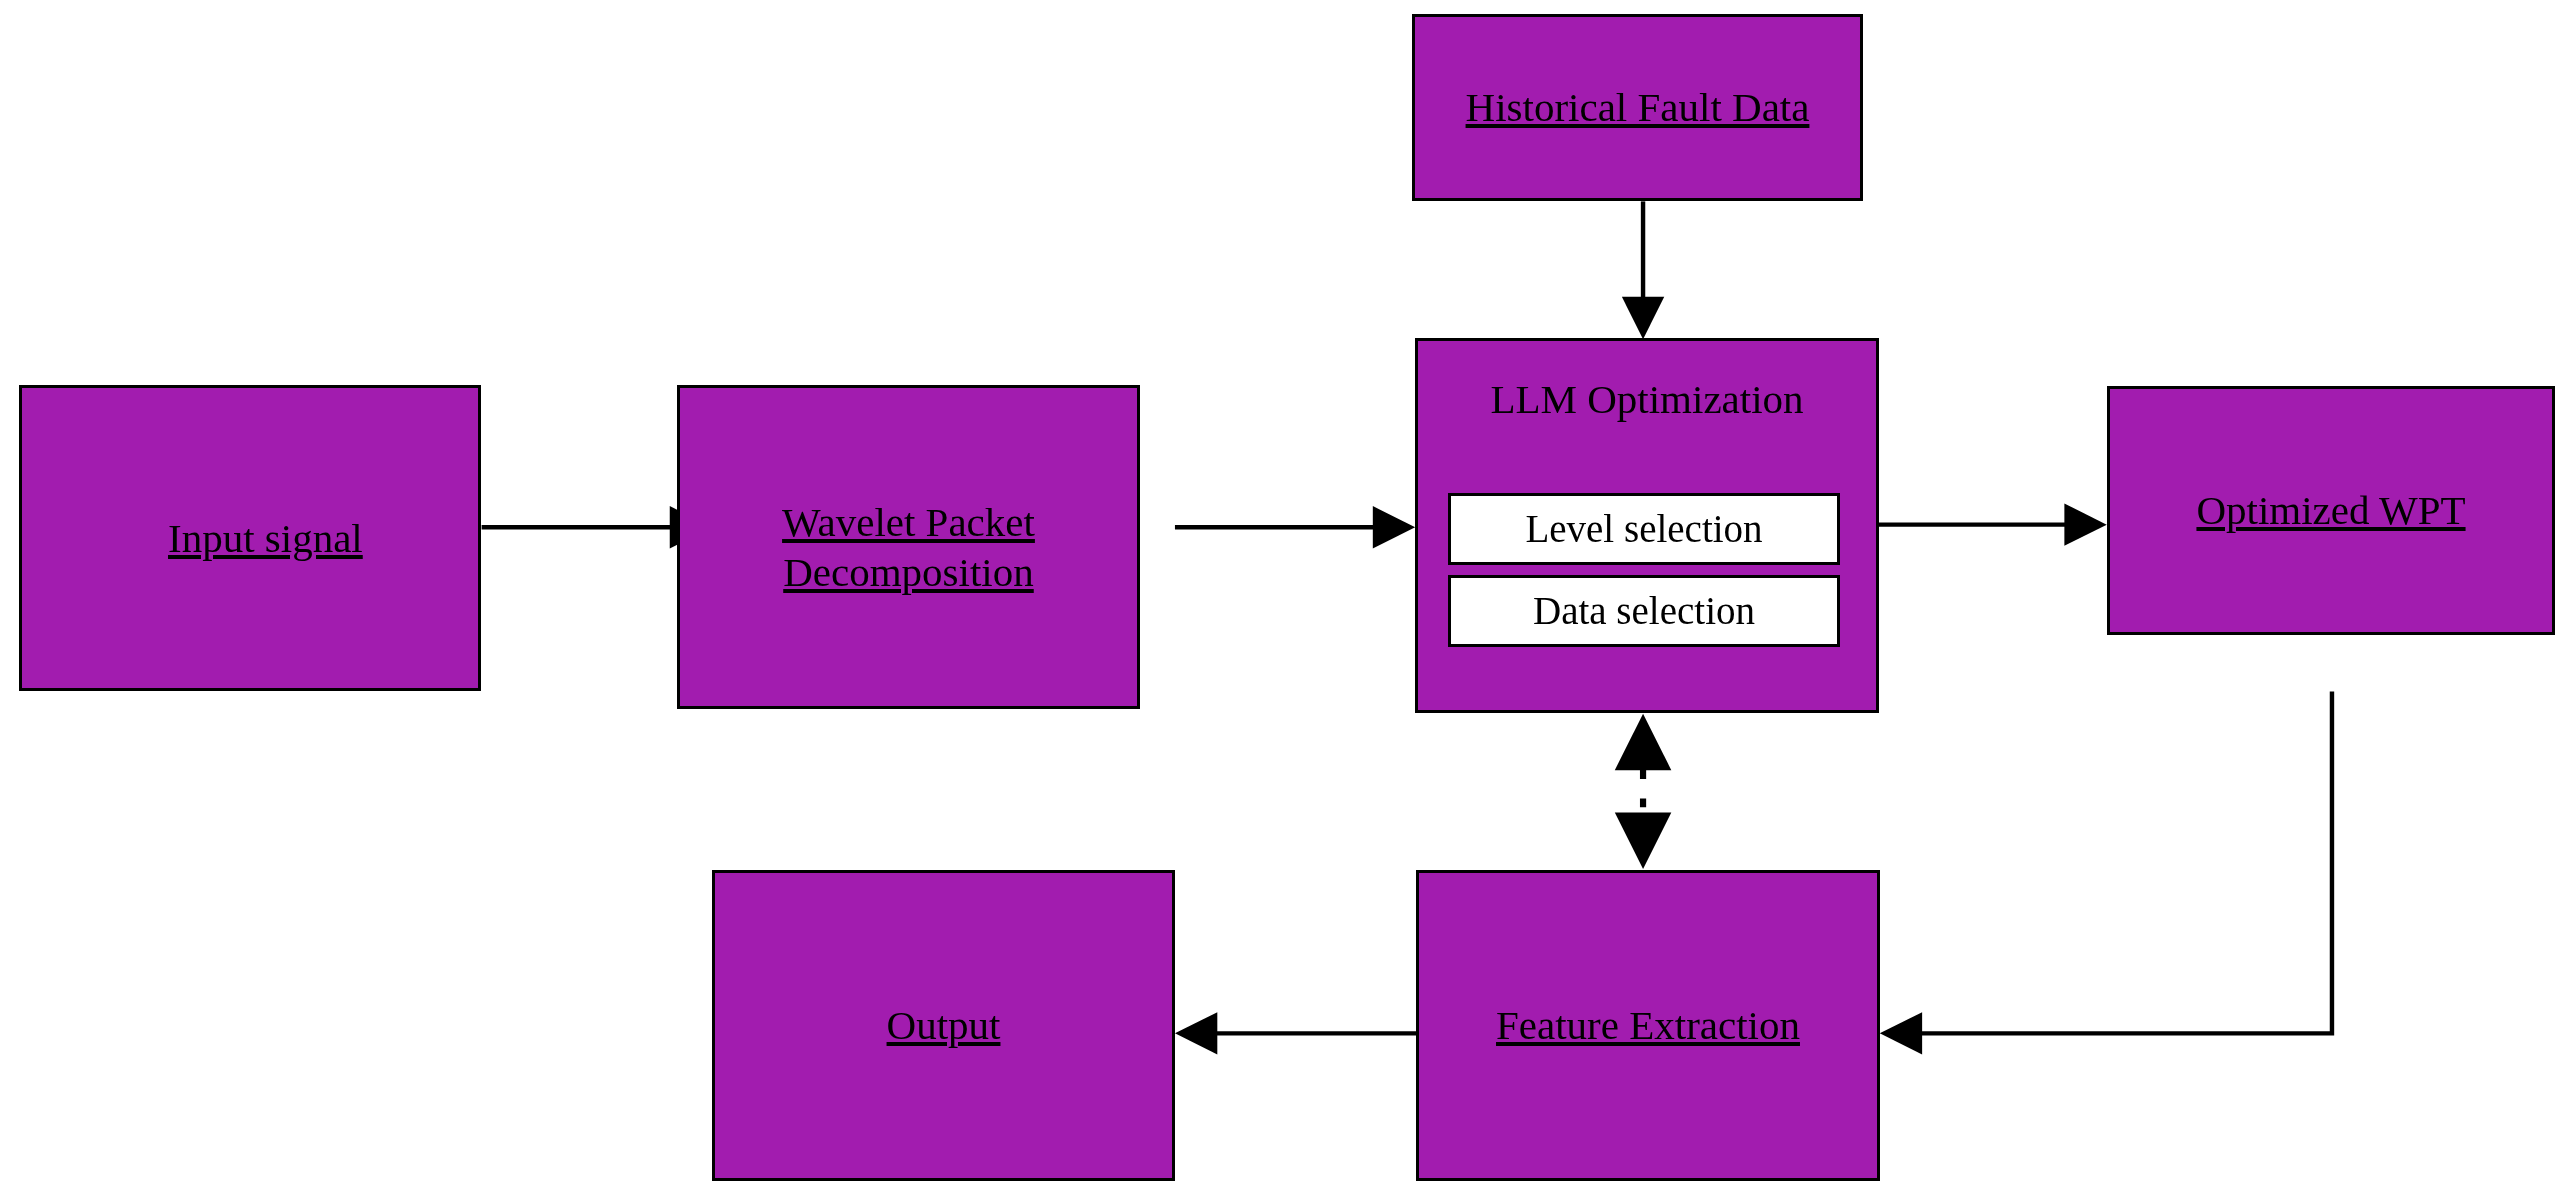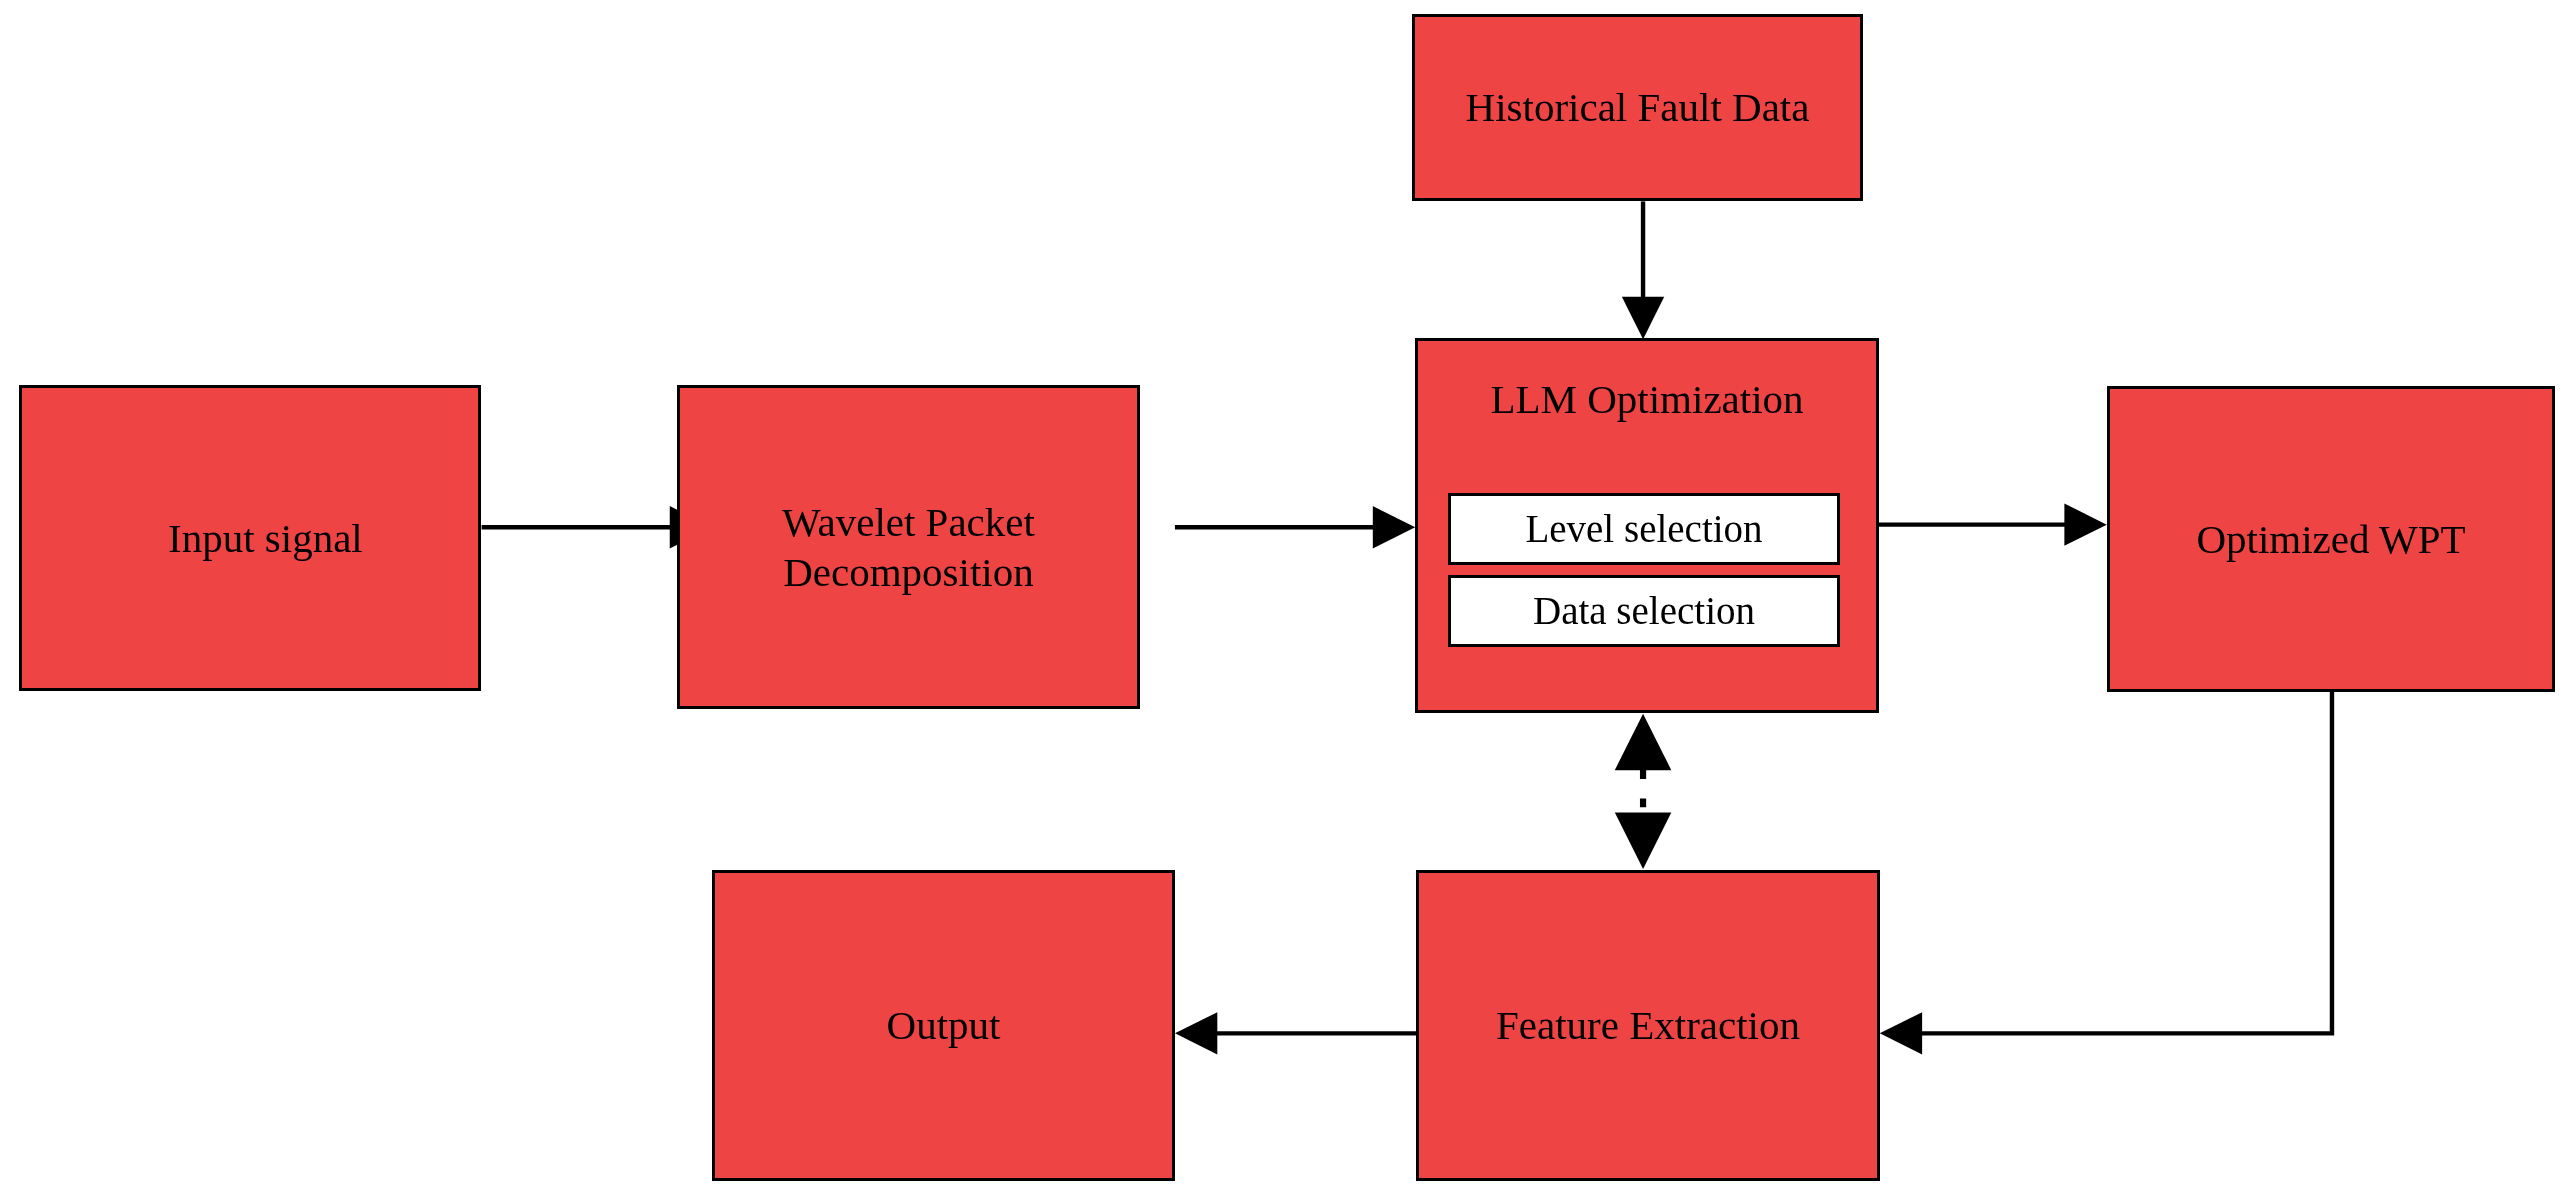--- a/index.html
+++ b/index.html
@@ -13,29 +13,30 @@
     width: 2576px;
     height: 1195px;
     background: #ffffff;
     font-family: "Liberation Serif", "DejaVu Serif", serif;
     overflow: hidden;
   }
   .node {
     position: absolute;
     box-sizing: border-box;
     border: 3.5px solid #000000;
-    background: #ef4444;
+    background: #a21caf;
     display: flex;
     align-items: center;
     justify-content: center;
     text-align: center;
     color: #000000;
     font-size: 41px;
     line-height: 1.22;
     white-space: pre-line;
+    text-decoration: underline;
   }
   .node.stacked {
     display: block;
     padding: 16px;
   }
   .node-title {
     position: absolute;
     left: 0;
     right: 0;
     text-align: center;
@@ -140,21 +141,21 @@
   <div class="node stacked" style="left:1415px; top:338px; width:464px; height:375px;">
     <div class="node-title" style="top:34px;">LLM Optimization</div>
     <div class="subnode" style="left:30px; top:152px; width:392px; height:72px;">
       <span>Level selection</span>
     </div>
     <div class="subnode" style="left:30px; top:234px; width:392px; height:72px;">
       <span>Data selection</span>
     </div>
   </div>
 
-  <div class="node" style="left:2107px; top:386px; width:448px; height:306px;">
+  <div class="node" style="left:2107px; top:386px; width:448px; height:249px;">
     <span>Optimized WPT</span>
   </div>
 
   <div class="node" style="left:1416px; top:870px; width:464px; height:311px;">
     <span>Feature Extraction</span>
   </div>
 
   <div class="node" style="left:712px; top:870px; width:463px; height:311px;">
     <span>Output</span>
   </div>

